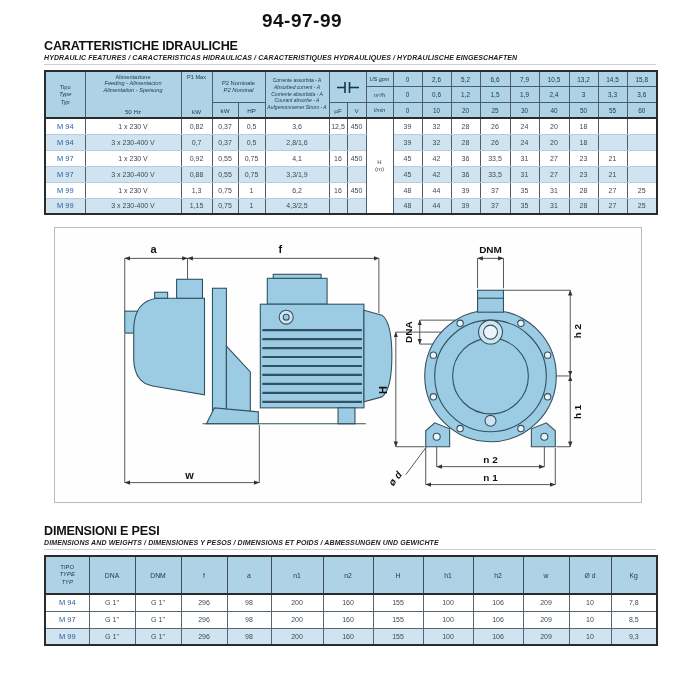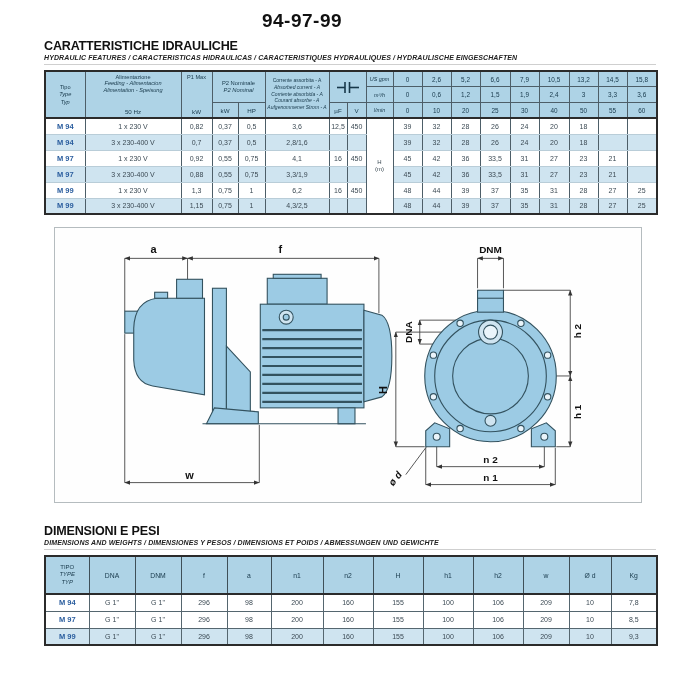--- a/index.html
+++ b/index.html
@@ -10,21 +10,21 @@
   .sec-sub{margin:0 0 5px 0;font-size:7px;font-weight:700;font-style:italic;letter-spacing:.1px;color:#222;border-bottom:1px solid #cfcfcf;padding-bottom:3px;}
   
   table.tbl{border-collapse:collapse;table-layout:fixed;width:612px;border:2px solid #2b2b2b;}
   table.tbl th,table.tbl td{padding:0;text-align:center;vertical-align:middle;overflow:hidden;}
   .hyd th{border:1px solid #4d5e68;background:#aed3e6;color:#17384a;font-weight:normal;}
   .hyd thead{border-bottom:2px solid #2b2b2b;}
   .hyd thead tr{height:15px;}
   .hyd tbody tr{height:16px;}
   .hyd tbody td{border-left:1px solid #4d5e68;border-right:1px solid #4d5e68;border-top:1px solid #b9cdd8;border-bottom:1px solid #b9cdd8;font-size:7px;color:#3c4a54;background:#fff;}
   .hyd tbody tr:nth-child(even) td{background:#cfe4f0;}
-  .hyd tbody td.model,.dim tbody td.model{color:#2a5d9e;font-weight:bold;font-size:7.5px;}
+  .hyd tbody td.model,.dim tbody td.model{color:#2a5d9e;font-weight:normal;font-size:7.5px;}
   .hyd tbody td.hlabel{background:#fff;font-size:6px;white-space:pre-line;line-height:1.2;color:#3c4a54;}
   .hyd th .stk{height:45px;display:flex;flex-direction:column;justify-content:space-between;align-items:center;padding:2px 1px;box-sizing:border-box;font-size:5.6px;line-height:1.15;}
   .hyd th .stk.center{justify-content:center;gap:1px;}
   .hyd th .stk30{height:30px;display:flex;flex-direction:column;justify-content:center;align-items:center;font-size:5.8px;line-height:1.25;}
   .hyd th .grp{display:flex;flex-direction:column;align-items:center;}
   .it{font-style:italic;}
   .hyd th.unit,.hyd th .unit{font-size:6.2px;}
   .hyd th.flow-unit{font-size:5.4px;font-style:italic;}
   .hyd th.flow-val{font-size:6.4px;}
   .capwrap{display:flex;align-items:center;justify-content:center;height:30px;}

